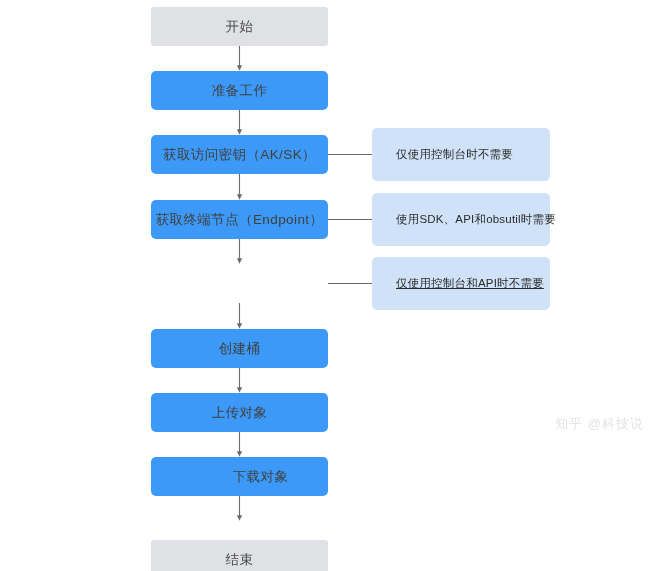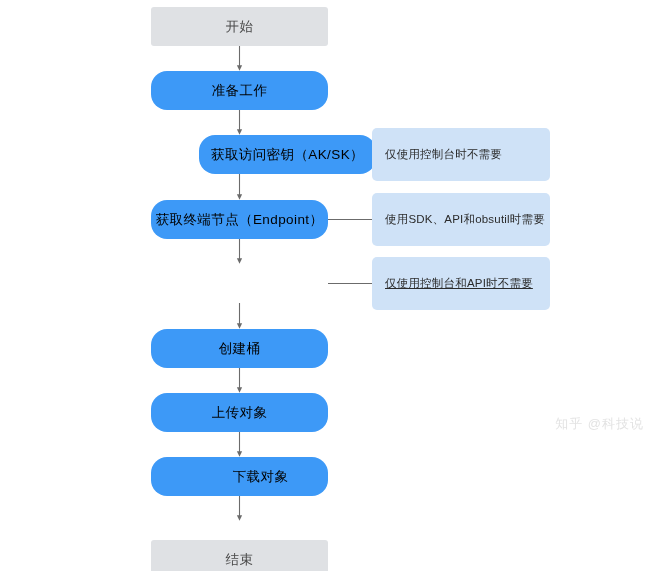--- a/index.html
+++ b/index.html
@@ -48,46 +48,46 @@
     letter-spacing: 0.4px;
     white-space: nowrap;
   }
   .node.terminal {
     background: #dfe1e4;
     color: #4a4a4a;
     border-radius: 3px;
   }
   .node.step {
     background: #3d99f7;
-    color: #000000;
-    border-radius: 16px;
+    color: #404040;
+    border-radius: 5px;
   }
 
   .n0 { top: 7px; }
   .n1 { top: 71px; }
-  .n2 { top: 135px; margin-left: 48px; }
+  .n2 { top: 135px; }
   .n3 { top: 200px; }
   .n4 { top: 264px; }
   .n5 { top: 329px; }
   .n6 { top: 393px; }
   .n7 { top: 457px; padding-left: 42px; }
   .n8 { top: 540px; font-family: Liberation Mono, monospace; }
 
   
   .annotation {
     position: absolute;
     left: 372px;
     width: 178px;
     height: 53px;
     box-sizing: border-box;
     background: #cfe2f7;
     border-radius: 5px;
     display: flex;
     align-items: center;
-    padding-left: 13px;
+    padding-left: 24px;
     font-size: 11.5px;
     color: #2b2b2b;
     letter-spacing: 0.2px;
     white-space: nowrap;
   }
   .a0 { top: 128px; }
   .a1 { top: 193px; }
   .a2 { top: 257px; text-decoration: underline; }
 
   

